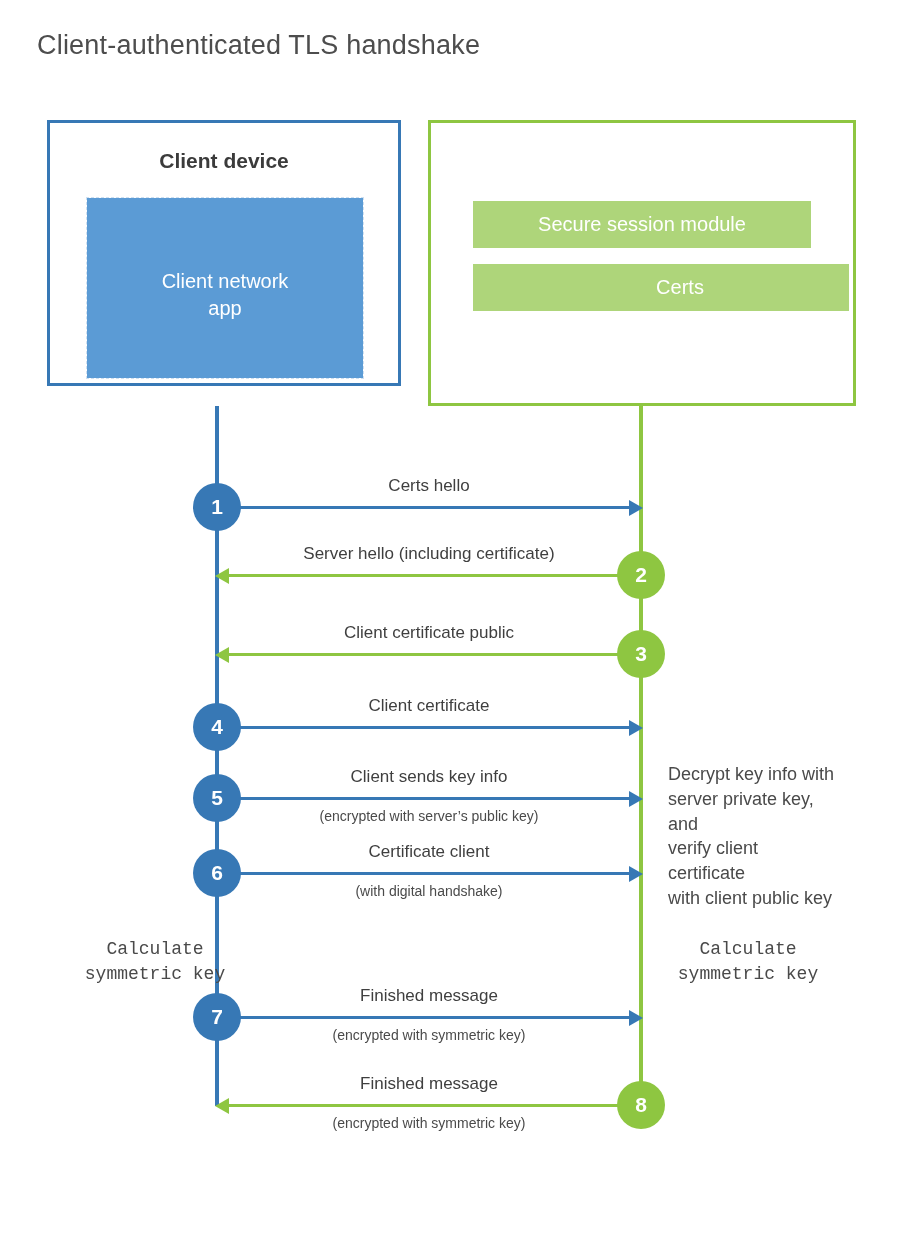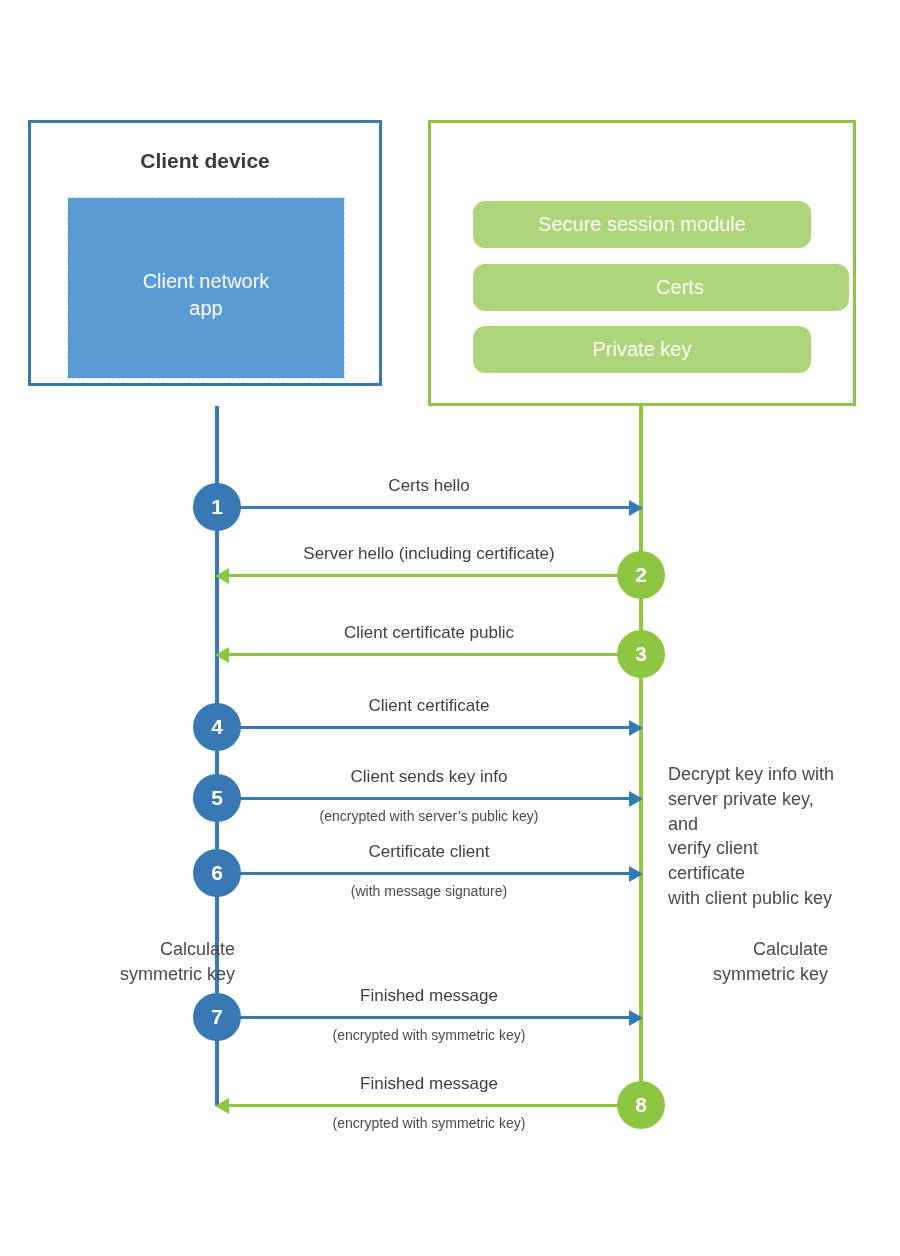--- a/index.html
+++ b/index.html
@@ -33,21 +33,21 @@
     white-space: nowrap;
   }
 
   
   .party-box {
     position: absolute;
     box-sizing: border-box;
     background: #ffffff;
   }
   #client-box {
-    left: 28px;
+    left: 47px;
     top: 120px;
     width: 354px;
     height: 266px;
     border: 3px solid #3778b5;
   }
   #server-box {
     left: 428px;
     top: 120px;
     width: 428px;
     height: 286px;
@@ -93,21 +93,20 @@
     width: 338px;
     height: 47px;
     background: #aed islamabad;
     background: #aed57a;
     display: flex;
     align-items: center;
     justify-content: center;
     color: #ffffff;
     font-size: 20px;
     font-weight: 400;
-    border-radius: 12px;
   }
   #srv-bar-0 { top: 78px; }
   #srv-bar-1 { top: 141px; padding-left: 38px; }
   #srv-bar-2 { top: 203px; }
 
   
   .lifeline {
     position: absolute;
     width: 4px;
   }
@@ -187,39 +186,39 @@
   .step-circle.blue { background: #3778b5; }
   .step-circle.green { background: #8ec641; }
 
   
   .side-note {
     position: absolute;
     font-size: 18px;
     line-height: 1.38;
     color: #4a4a4a;
   }
-  .side-note.center { text-align: right; }
+  .side-note.center { text-align: center; font-family: Liberation Mono, monospace; }
 </style>
 </head>
 <body>
 
 <div id="canvas">
 
+  <div class="page-title">Client-authenticated TLS handshake</div>
 
   <div class="party-box" id="client-box">
     <div class="party-title">Client device</div>
     <div id="client-app">
       <div class="app-label">Client network<br>app</div>
     </div>
   </div>
 
   <div class="party-box" id="server-box">
     <div class="srv-bar" id="srv-bar-0">Secure session module</div>
     <div class="srv-bar" id="srv-bar-1">Certs</div>
-    <div class="srv-bar" id="srv-bar-2">Private key</div>
   </div>
 
   <div class="lifeline" id="lifeline-client"></div>
   <div class="lifeline" id="lifeline-server"></div>
 
   <div id="messages">
       <div class="msg" style="top: 507px;">
         <div class="msg-line blue" style="left: 217px; width: 412px;"></div>
         <div class="arrowhead right-blue" style="left: 629px;"></div>
         <div class="msg-label" style="left: 217px; width: 424px;">Certs hello</div>
@@ -242,21 +241,21 @@
       <div class="msg" style="top: 798px;">
         <div class="msg-line blue" style="left: 217px; width: 412px;"></div>
         <div class="arrowhead right-blue" style="left: 629px;"></div>
         <div class="msg-label" style="left: 217px; width: 424px;">Client sends key info</div>
         <div class="msg-sub" style="left: 217px; width: 424px;">(encrypted with server’s public key)</div>
       </div>
       <div class="msg" style="top: 873px;">
         <div class="msg-line blue" style="left: 217px; width: 412px;"></div>
         <div class="arrowhead right-blue" style="left: 629px;"></div>
         <div class="msg-label" style="left: 217px; width: 424px;">Certificate client</div>
-        <div class="msg-sub" style="left: 217px; width: 424px;">(with message signature)</div>
+        <div class="msg-sub" style="left: 217px; width: 424px;">(with digital handshake)</div>
       </div>
       <div class="msg" style="top: 1017px;">
         <div class="msg-line blue" style="left: 217px; width: 412px;"></div>
         <div class="arrowhead right-blue" style="left: 629px;"></div>
         <div class="msg-label" style="left: 217px; width: 424px;">Finished message</div>
         <div class="msg-sub" style="left: 217px; width: 424px;">(encrypted with symmetric key)</div>
       </div>
       <div class="msg" style="top: 1105px;">
         <div class="msg-line green" style="left: 229px; width: 412px;"></div>
         <div class="arrowhead left-green" style="left: 215px;"></div>

